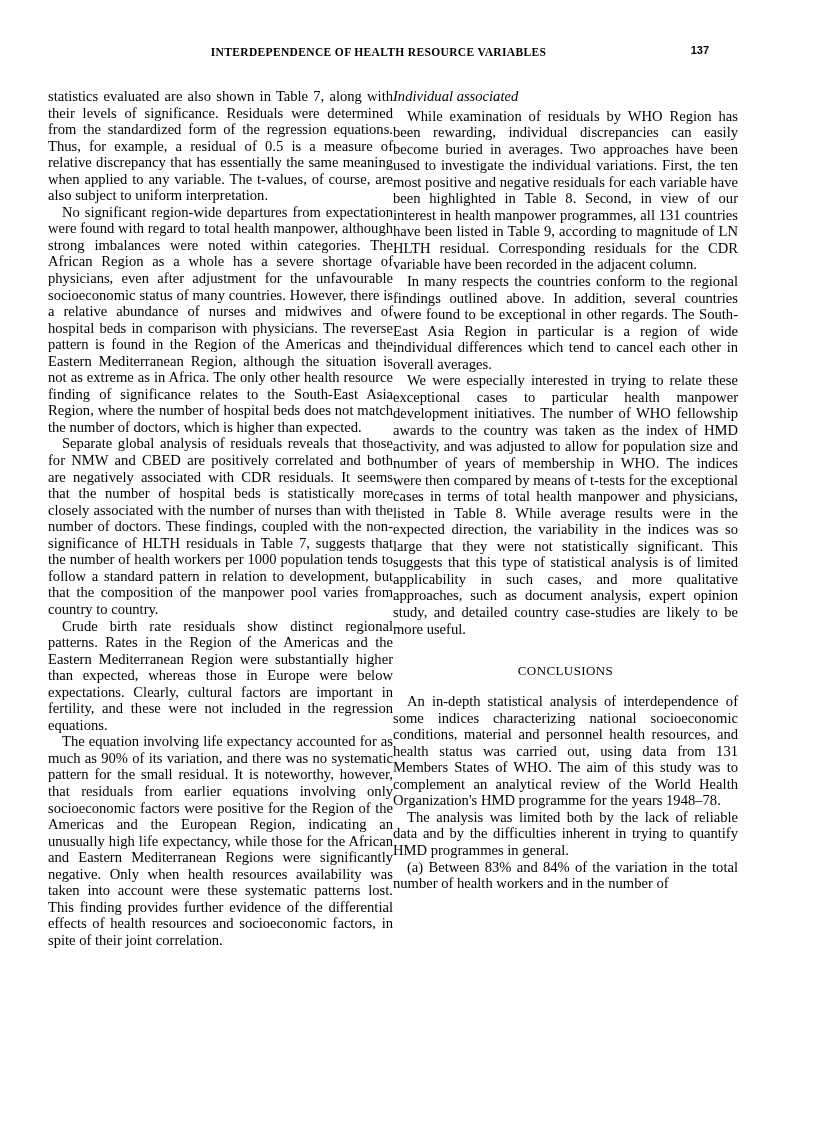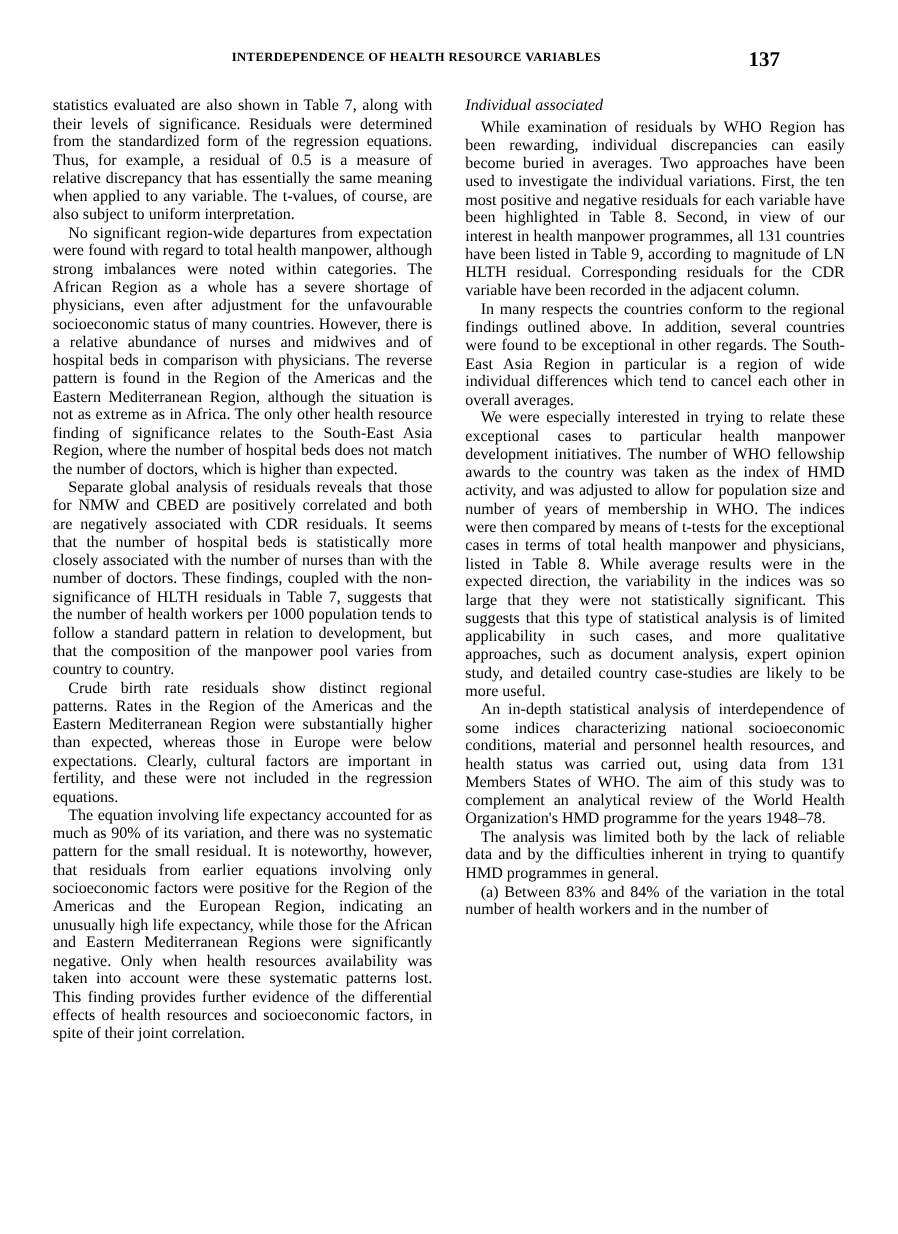--- a/index.html
+++ b/index.html
@@ -36,27 +36,26 @@
     text-align: center;
     font-family: "Liberation Serif", serif;
     font-weight: bold;
     font-size: 11.5px;
     letter-spacing: 0.35px;
   }
   .page-number {
     position: absolute;
     right: 0;
     top: -2px;
-    font-family: Liberation Serif, serif;
+    font-family: Liberation Sans, sans-serif;
     font-weight: bold;
-    font-size: 19px;
+    font-size: 11px;
   }
   .columns {
     display: flex;
-    gap: 30px;
     align-items: flex-start;
   }
   .col {
     width: 345px;
     flex: 0 0 345px;
   }
   p {
     margin: 0;
     font-size: 14.6px;
     line-height: 16.55px;
@@ -100,20 +99,21 @@
       <p class="indent">Crude birth rate residuals show distinct regional patterns. Rates in the Region of the Americas and the Eastern Mediterranean Region were substantially higher than expected, whereas those in Europe were below expectations. Clearly, cultural factors are important in fertility, and these were not included in the regression equations.</p>
       <p class="indent">The equation involving life expectancy accounted for as much as 90% of its variation, and there was no systematic pattern for the small residual. It is noteworthy, however, that residuals from earlier equations involving only socioeconomic factors were positive for the Region of the Americas and the European Region, indicating an unusually high life expectancy, while those for the African and Eastern Mediterranean Regions were significantly negative. Only when health resources availability was taken into account were these systematic patterns lost. This finding provides further evidence of the differential effects of health resources and socioeconomic factors, in spite of their joint correlation.</p>
     </div>
 
     <div class="col">
       <div class="sec-head">Individual associated</div>
       <p class="indent">While examination of residuals by WHO Region has been rewarding, individual discrepancies can easily become buried in averages. Two approaches have been used to investigate the individual variations. First, the ten most positive and negative residuals for each variable have been highlighted in Table 8. Second, in view of our interest in health manpower programmes, all 131 countries have been listed in Table 9, according to magnitude of LN HLTH residual. Corresponding residuals for the CDR variable have been recorded in the adjacent column.</p>
       <p class="indent">In many respects the countries conform to the regional findings outlined above. In addition, several countries were found to be exceptional in other regards. The South-East Asia Region in particular is a region of wide individual differences which tend to cancel each other in overall averages.</p>
       <p class="indent">We were especially interested in trying to relate these exceptional cases to particular health manpower development initiatives. The number of WHO fellowship awards to the country was taken as the index of HMD activity, and was adjusted to allow for population size and number of years of membership in WHO. The indices were then compared by means of t-tests for the exceptional cases in terms of total health manpower and physicians, listed in Table 8. While average results were in the expected direction, the variability in the indices was so large that they were not statistically significant. This suggests that this type of statistical analysis is of limited applicability in such cases, and more qualitative approaches, such as document analysis, expert opinion study, and detailed country case-studies are likely to be more useful.</p>
 
+      <div class="center-head">CONCLUSIONS</div>
 
       <p class="indent">An in-depth statistical analysis of interdependence of some indices characterizing national socioeconomic conditions, material and personnel health resources, and health status was carried out, using data from 131 Members States of WHO. The aim of this study was to complement an analytical review of the World Health Organization's HMD programme for the years 1948–78.</p>
       <p class="indent">The analysis was limited both by the lack of reliable data and by the difficulties inherent in trying to quantify HMD programmes in general.</p>
       <p class="indent">(a) Between 83% and 84% of the variation in the total number of health workers and in the number of</p>
     </div>
 
   </div>
 </div>
 
 </body></html>

